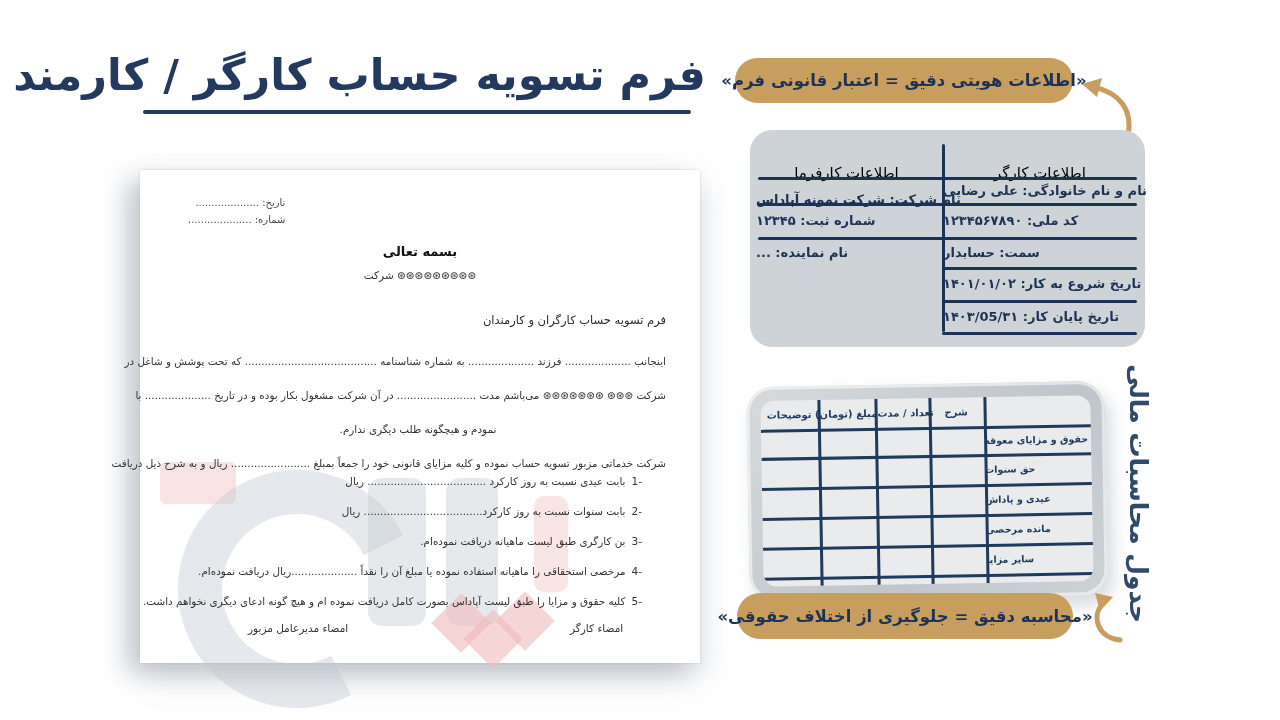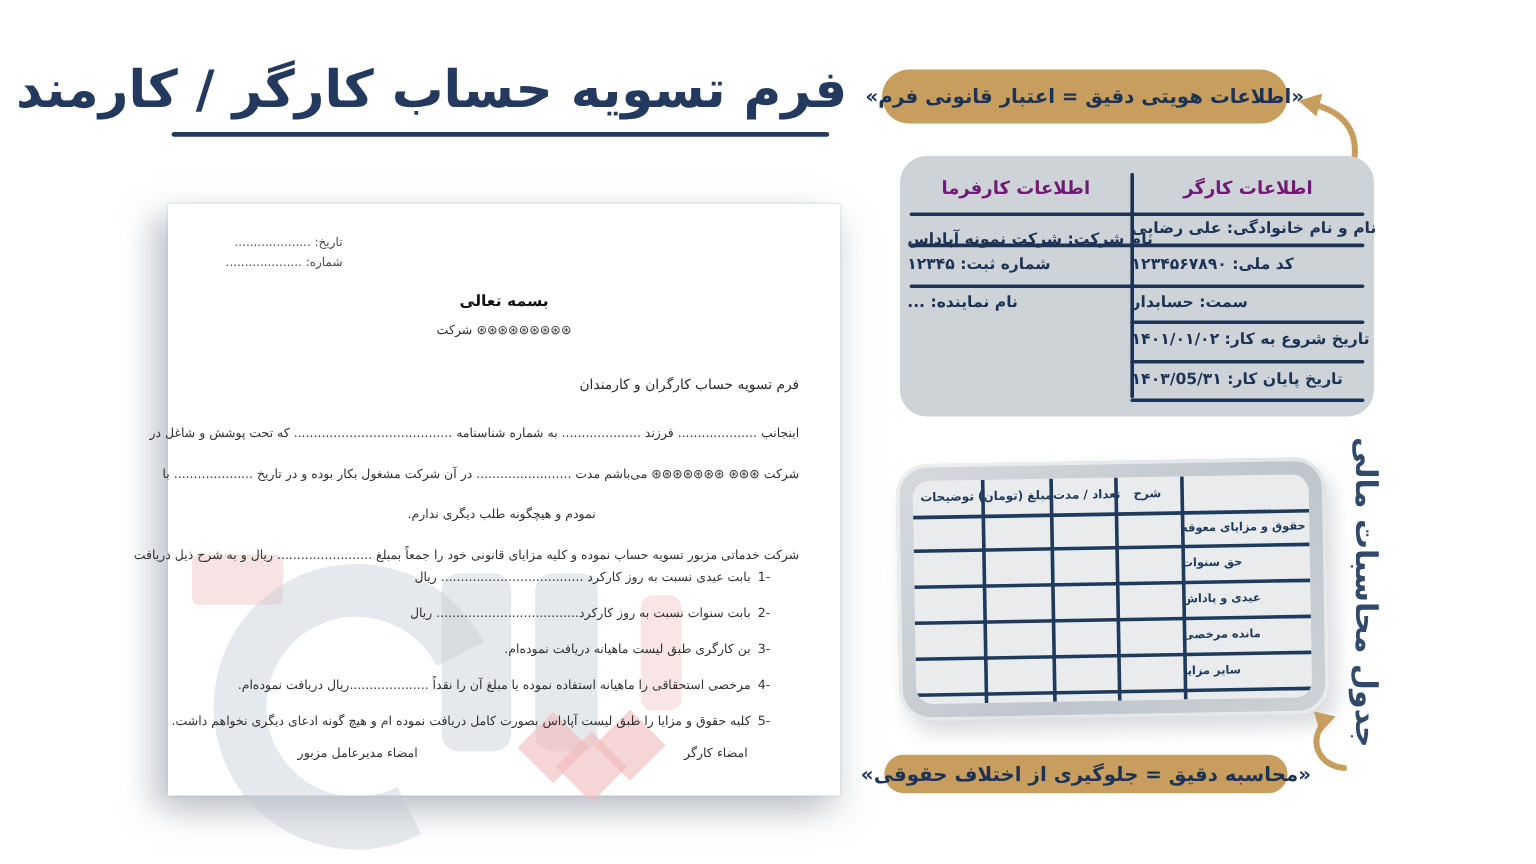--- a/index.html
+++ b/index.html
@@ -52,27 +52,27 @@
   .wm-d3{left:364px;top:430px;}
   .page-content{z-index:1;}
 
   
   .badge{
     background:#c89e5f;border-radius:24px;color:#1d3356;font-weight:bold;
     display:flex;align-items:center;justify-content:center;direction:rtl;
     font-size:16.5px;white-space:nowrap;
   }
   .badge-top{left:735px;top:58px;width:338px;height:45px;}
-  .badge-bottom{left:737px;top:629px;width:336px;height:32px;}
+  .badge-bottom{left:737px;top:593px;width:336px;height:46px;}
 
   
   .panel{left:750px;top:130px;width:395px;height:217px;background:#ced3d8;border-radius:22px;}
   .panel *{position:absolute;}
-  .p-head{top:12px;height:30px;display:flex;align-items:center;justify-content:center;
-          font-weight:bold;font-size:15px;color:#701a75;direction:rtl;}
+  .p-head{top:28px;height:30px;display:flex;align-items:center;justify-content:center;
+          font-weight:normal;font-size:15px;color:#000000;direction:rtl;}
   .p-head.worker{left:193px;width:194px;}
   .p-head.employer{left:0;width:193px;}
   .hline{background:#1d3356;height:3px;border-radius:2px;}
   .vline{background:#1d3356;width:3px;border-radius:2px;}
   .cell{direction:rtl;text-align:right;font-weight:bold;font-size:13px;color:#1d3356;
         display:flex;align-items:center;justify-content:flex-end;white-space:nowrap;}
   .cell.right{left:193px;width:182px;padding-left:0;padding-right:6px;}
   .cell.left{left:6px;width:175px;padding-right:6px;}
 
   

